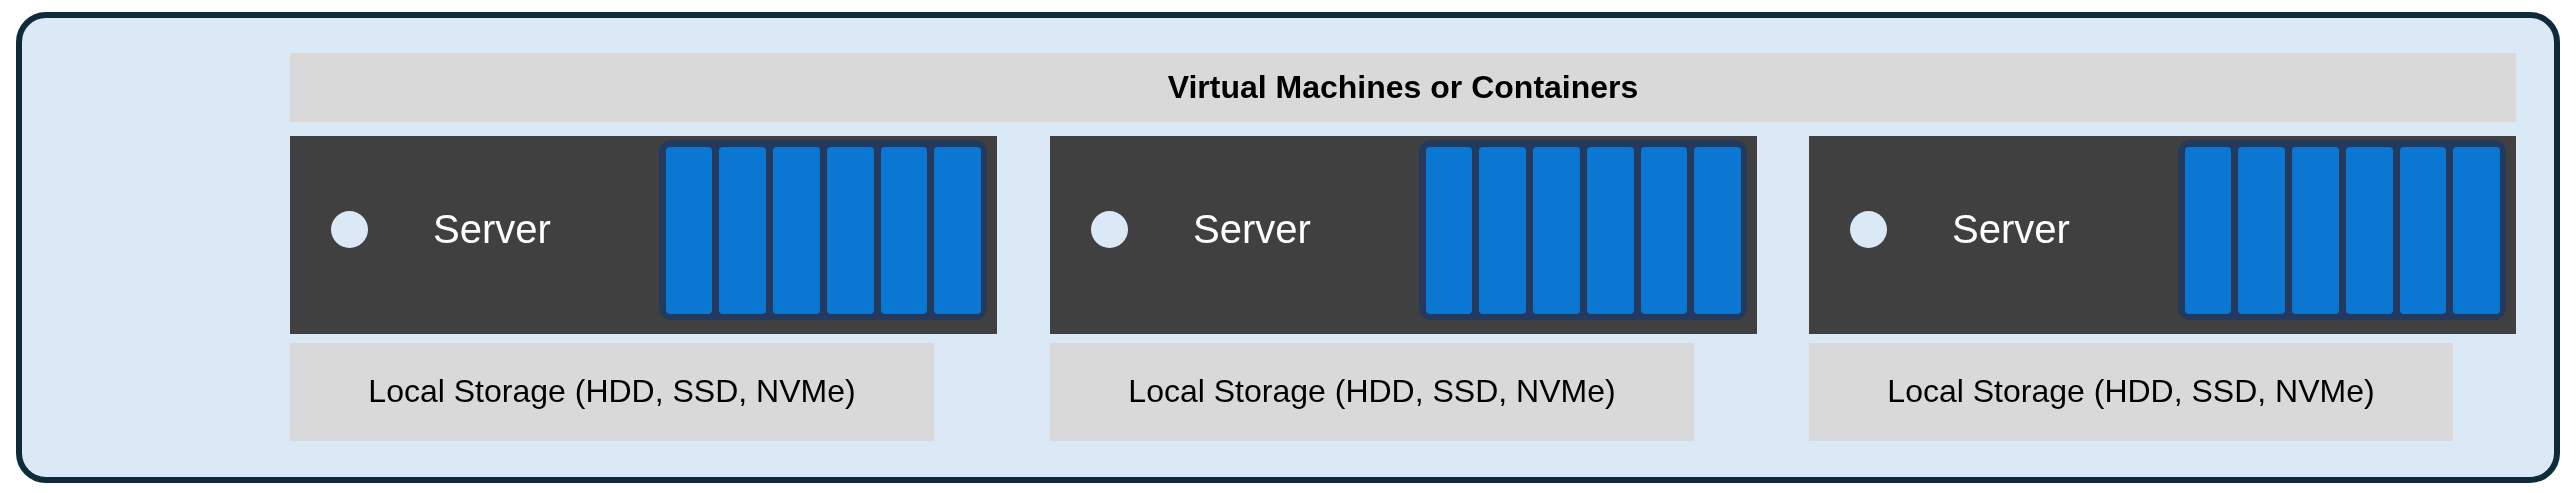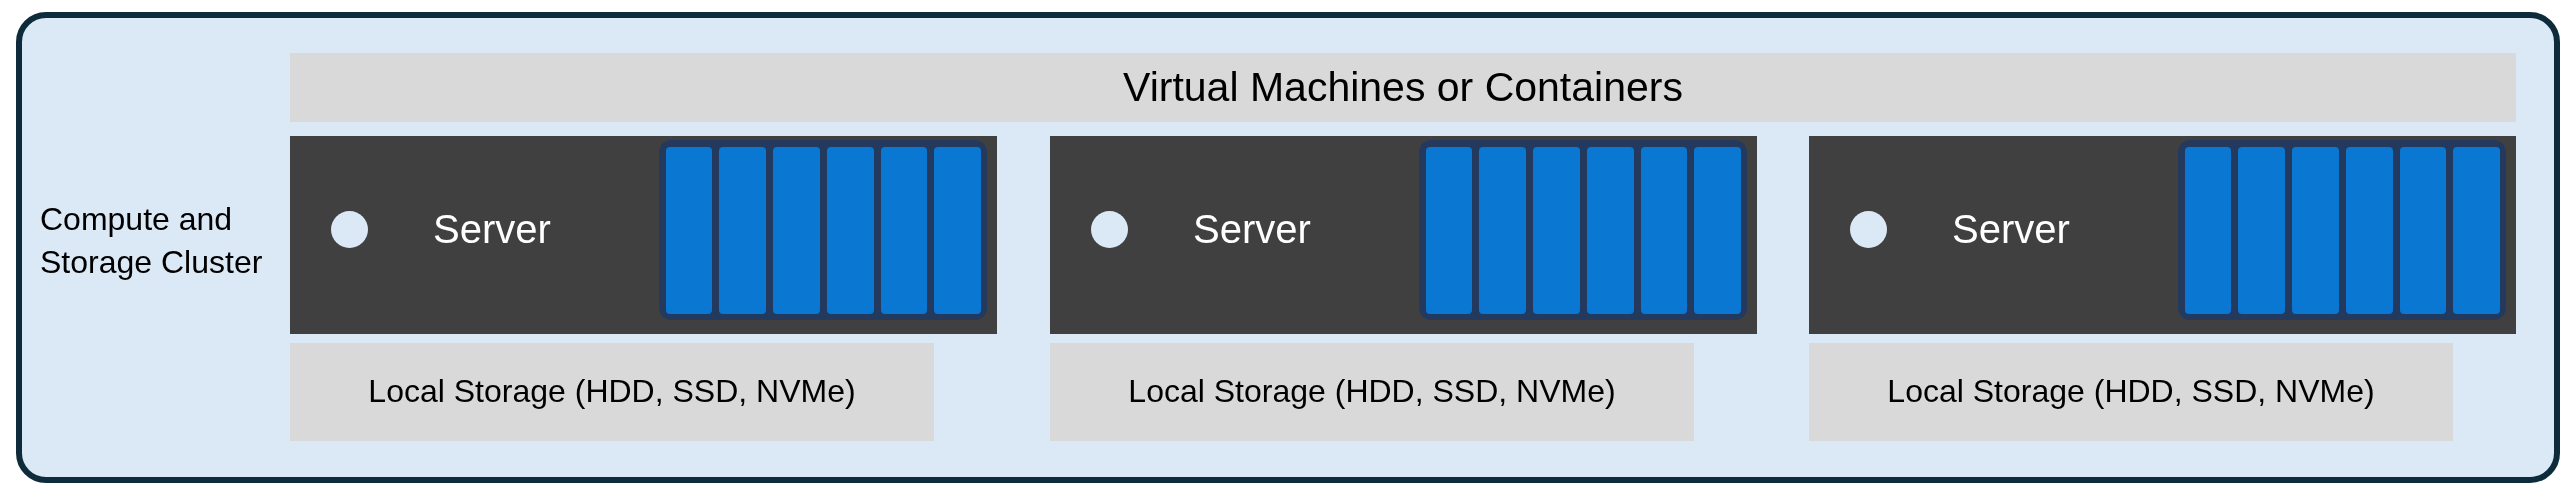--- a/index.html
+++ b/index.html
@@ -43,22 +43,22 @@
   }
   
   .vm-header{
     position:absolute;
     left:268px; top:35px;
     width:2226px; height:69px;
     background:var(--band-gray);
     display:flex; align-items:center; justify-content:center;
   }
   .vm-header span{
-    font-size:41px;
-    font-weight:normal;
+    font-size:32px;
+    font-weight:bold;
     color:var(--text);
   }
   
   .server{
     position:absolute;
     top:118px;
     width:707px; height:198px;
     background:var(--server-gray);
   }
   .col1{left:268px;}
@@ -105,22 +105,20 @@
   .storage-band span{
     font-size:32px;
     color:var(--text);
   }
 </style>
 </head>
 <body>
 
 <div class="cluster">
 
-  <div class="cluster-label">Compute and
-Storage Cluster</div>
 
   <div class="vm-header">
     <span>Virtual Machines or Containers</span>
   </div>
 
   <div class="server col1">
     <span class="led"></span>
     <span class="server-label">Server</span>
     <div class="disk-array">
         <div class="disk-bar"></div>

